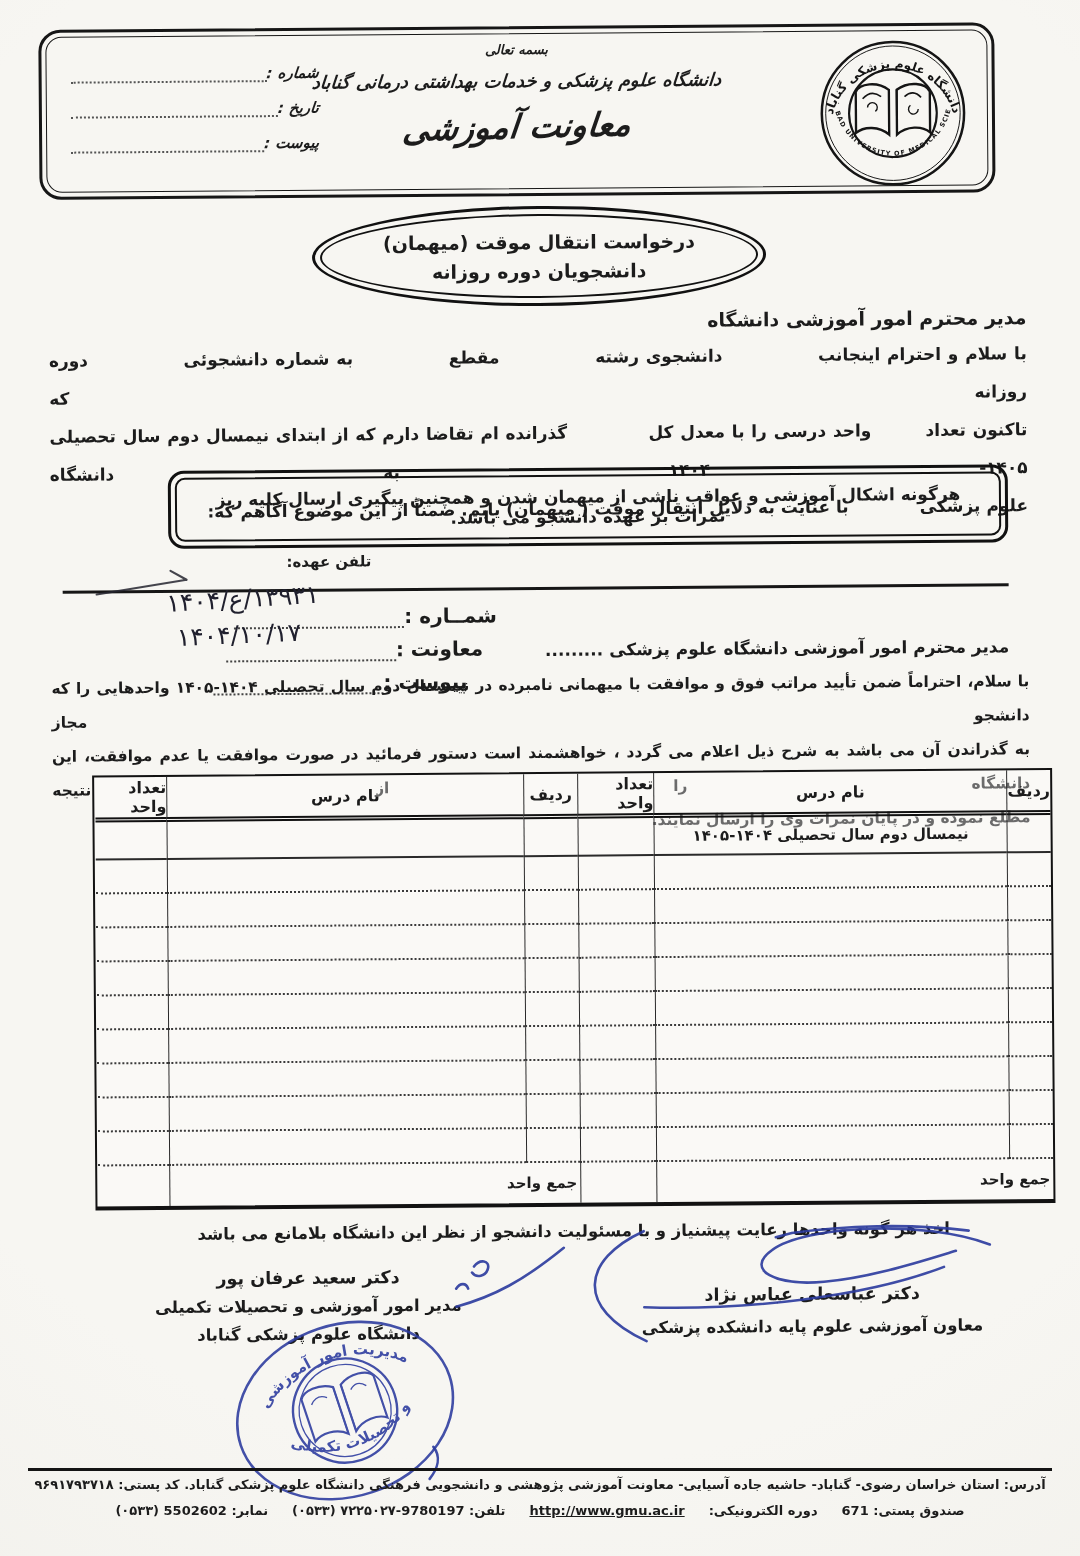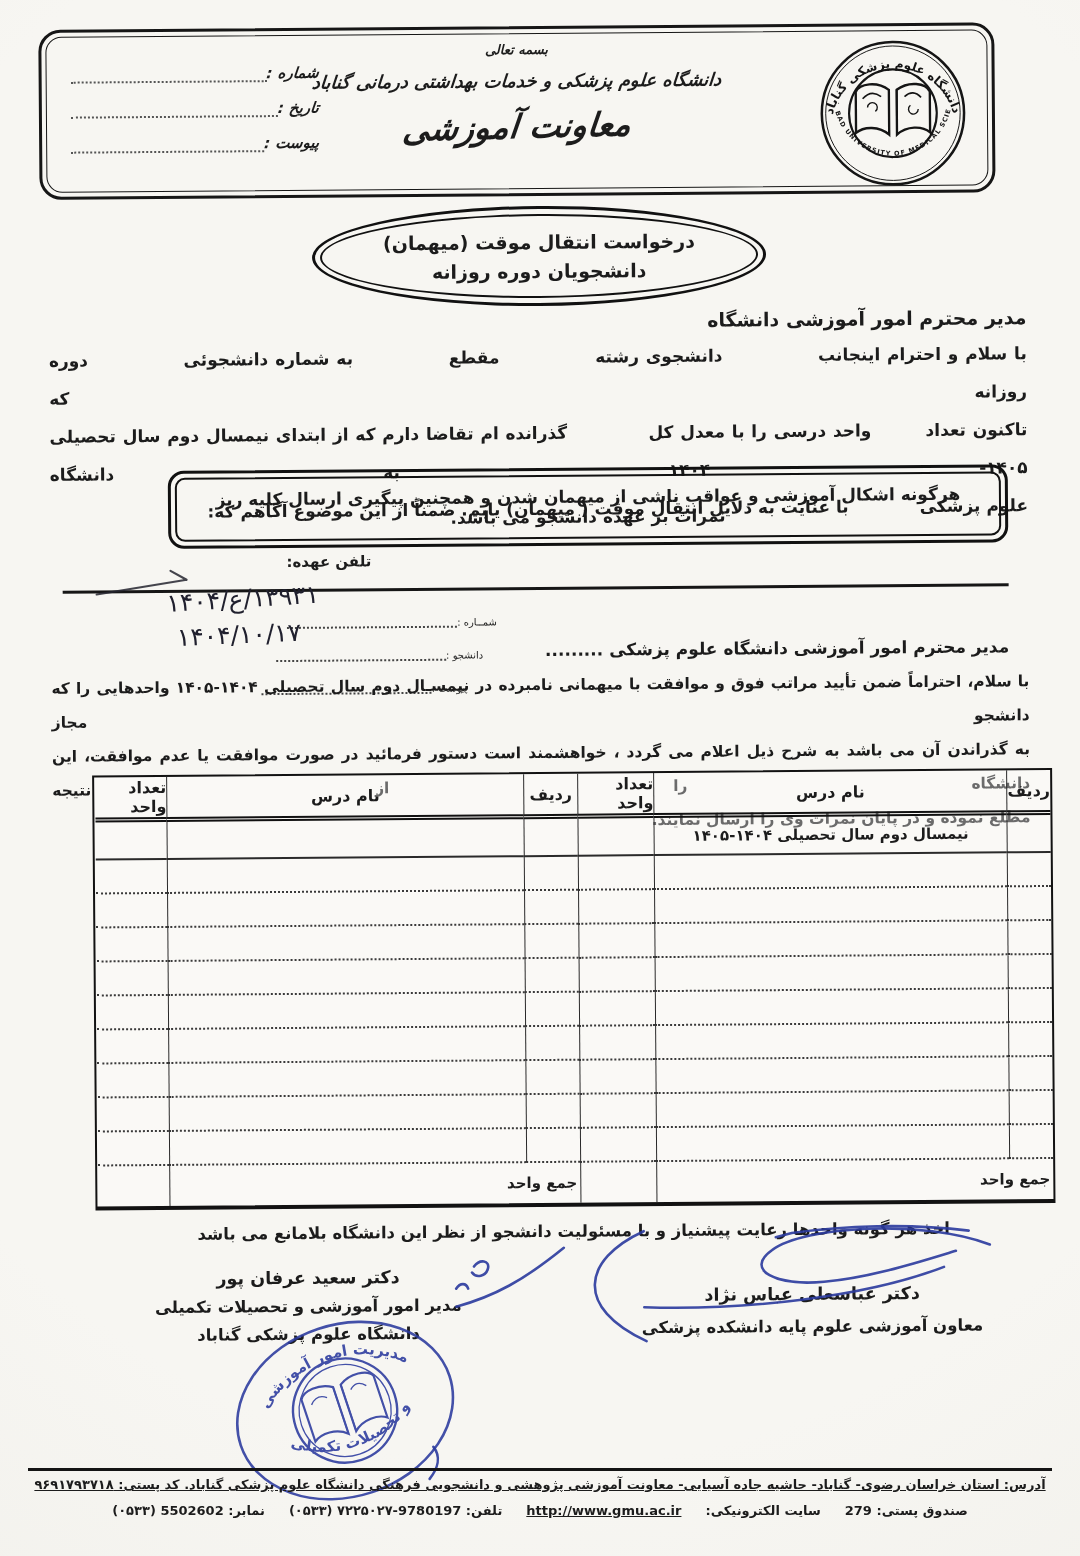--- a/index.html
+++ b/index.html
@@ -46,21 +46,21 @@
 
   .warn { left:170px; top:468px; width:840px; height:78px; border:3.5px solid #111; border-radius:16px; }
   .warn-inner { position:absolute; inset:4px; border:2px solid #111; border-radius:10px;
     display:flex; align-items:center; justify-content:center; font-size:17px; font-weight:bold; padding:0 16px; text-align:center; }
 
   .phone { left:288px; top:551px; width:106px; font-size:15px; font-weight:bold; text-align:left; }
   .hrule { left:64px; top:587px; width:946px; height:3px; background:#161616; }
 
   .ref { left:78px; top:594px; width:420px; }
   .ref-row { display:flex; direction:rtl; align-items:flex-end; height:33px; }
-  .ref-row .lbl { font-weight:normal; font-size:10px; white-space:nowrap; }
+  .ref-row .lbl { font-weight:bold; font-size:20px; white-space:nowrap; }
   .ref-row .dots { width:170px; border-bottom:2px dotted #444; height:18px; margin-left:4px; }
   .ref-row.r2 { padding-right:14px; } .ref-row.r3 { padding-right:30px; }
   .hw { font-size:25px; color:#20202e; font-weight:normal; letter-spacing:2px; transform:rotate(-3deg); white-space:nowrap; }
   .hw-number { left:88px; top:582px; width:312px; text-align:center; }
   .hw-date { left:100px; top:618px; width:280px; text-align:center; transform:rotate(-2deg); }
 
   .reply-head { left:500px; top:640px; width:510px; font-size:17px; font-weight:bold; text-align:right; }
   .reply-body { left:52px; top:668px; width:978px; }
   .reply-body .ln { font-size:15.5px; line-height:34px; }
 
@@ -82,21 +82,21 @@
   .sig-r .tt { font-size:16.5px; font-weight:bold; margin-top:13px; }
   .sig-l { left:108px; top:1266px; width:392px; text-align:center; }
   .sig-l .nm { font-size:17.5px; font-weight:bold; }
   .sig-l .tt { font-size:16.5px; font-weight:bold; margin-top:9px; }
 
   .stamp-svg { left:222px; top:1318px; width:236px; height:182px; opacity:.88; }
   .ink-svg { left:0; top:0; width:1080px; height:1556px; pointer-events:none; }
 
   
   .footer-rule { left:28px; top:1468px; width:1024px; height:3px; background:#141414; }
-  .f1 { left:30px; top:1477px; width:1020px; text-align:center; font-size:13px; font-weight:bold;text-decoration:underline; }
+  .f1 { left:30px; top:1477px; width:1020px; text-align:center; font-size:13px; font-weight:bold; }
   .f2 { left:30px; top:1503px; width:1020px; display:flex; direction:rtl; justify-content:center; align-items:baseline; gap:24px; font-size:13px; font-weight:bold; }
   .f2 .url { direction:ltr; text-decoration:underline; }
 </style>
 </head>
 <body>
 
 <div class="page">
 <div class="tilt">
 
   <div class="abs header-box">
@@ -166,21 +166,21 @@
 
   <div class="abs phone">تلفن عهده:</div>
   <div class="abs hrule"></div>
 
   <div class="abs ref">
     <div class="ref-row">
       <span class="lbl">شمــاره :</span>
       <span class="dots"></span>
     </div>
     <div class="ref-row r2">
-      <span class="lbl">دانشجو :</span>
+      <span class="lbl">معاونت :</span>
       <span class="dots"></span>
     </div>
     <div class="ref-row r3">
       <span class="lbl">پیوست :</span>
       <span class="dots"></span>
     </div>
   </div>
   <div class="abs hw hw-number">۱۳۹۳۱/ع/۱۴۰۴</div>
   <div class="abs hw hw-date">۱۴۰۴/۱۰/۱۷</div>
 
@@ -316,19 +316,19 @@
     <g fill="none" stroke="#25252f" stroke-width="2.2" stroke-linecap="round" opacity="0.85">
       <path d="M 188 577 L 98 591 M 188 577 l -16 -9"></path>
     </g>
   </svg>
 
 </div>
 
   <div class="abs footer-rule"></div>
   <div class="abs f1">آدرس: استان خراسان رضوی- گناباد- حاشیه جاده آسیایی- معاونت آموزشی پژوهشی و دانشجویی فرهنگی دانشگاه علوم پزشکی گناباد. کد پستی: ۹۶۹۱۷۹۳۷۱۸</div>
   <div class="abs f2">
-    <span>صندوق پستی: 279</span>
-    <span>سایت الکترونیکی:</span>
+    <span>صندوق پستی: 671</span>
+    <span>دوره الکترونیکی:</span>
     <span class="url">http://www.gmu.ac.ir</span>
     <span>تلفن: 9780197-۷۲۲۵۰۲۷ (۰۵۳۳)</span>
     <span>نمابر: 5502602 (۰۵۳۳)</span>
   </div>
 </div>
 
 </body></html>

